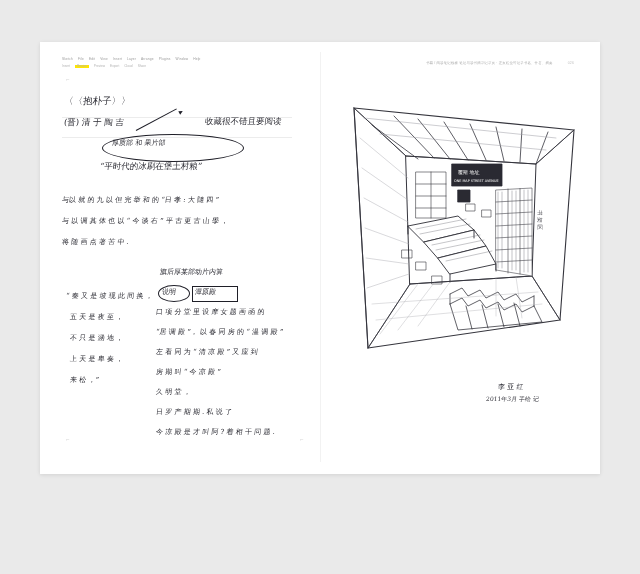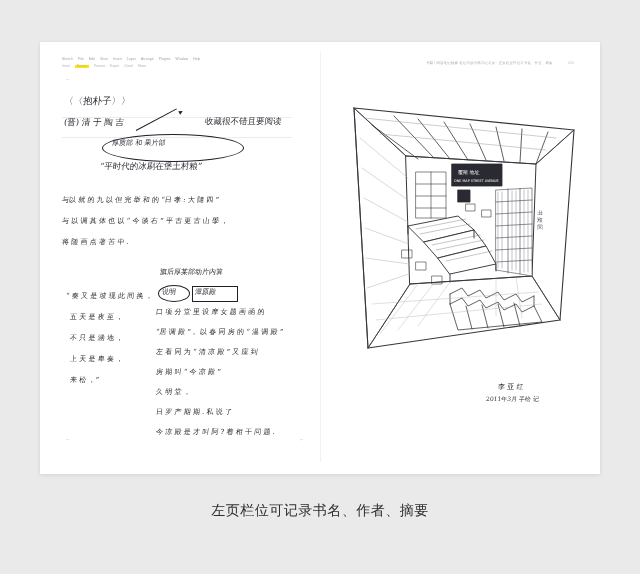--- a/index.html
+++ b/index.html
@@ -386,15 +386,14 @@
 
       <text x="112" y="76" font-family="DejaVu Sans, sans-serif" font-size="5" fill="#ffffff">覆斯 地址</text>
       <text x="108" y="84" font-family="DejaVu Sans, sans-serif" font-size="3.4" fill="#ffffff">ONE MAP STREET AVENUE</text>
       <text x="192" y="112" font-family="DejaVu Sans, sans-serif" font-size="5.5" fill="#35353d" transform="rotate(90 192 112)">书 架 区</text>
     </svg>
   </div>
 
   <div class="sig" style="left:498px; top:382px; font-size:7px;">李 亚 红</div>
   <div class="sig" style="left:486px; top:395px; font-size:6px;">2011年3月 手绘 记</div>
 
-  <div class="caption">左页栏位可记录书名、作者、摘要</div>
 
 </div>
 
 </body></html>

